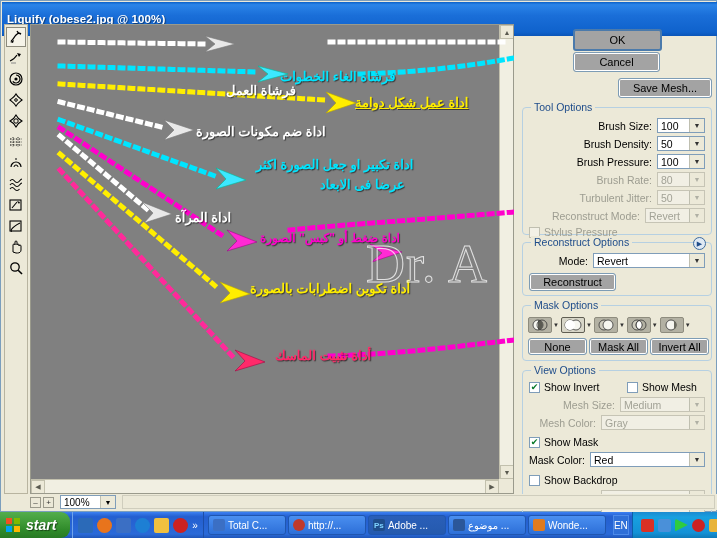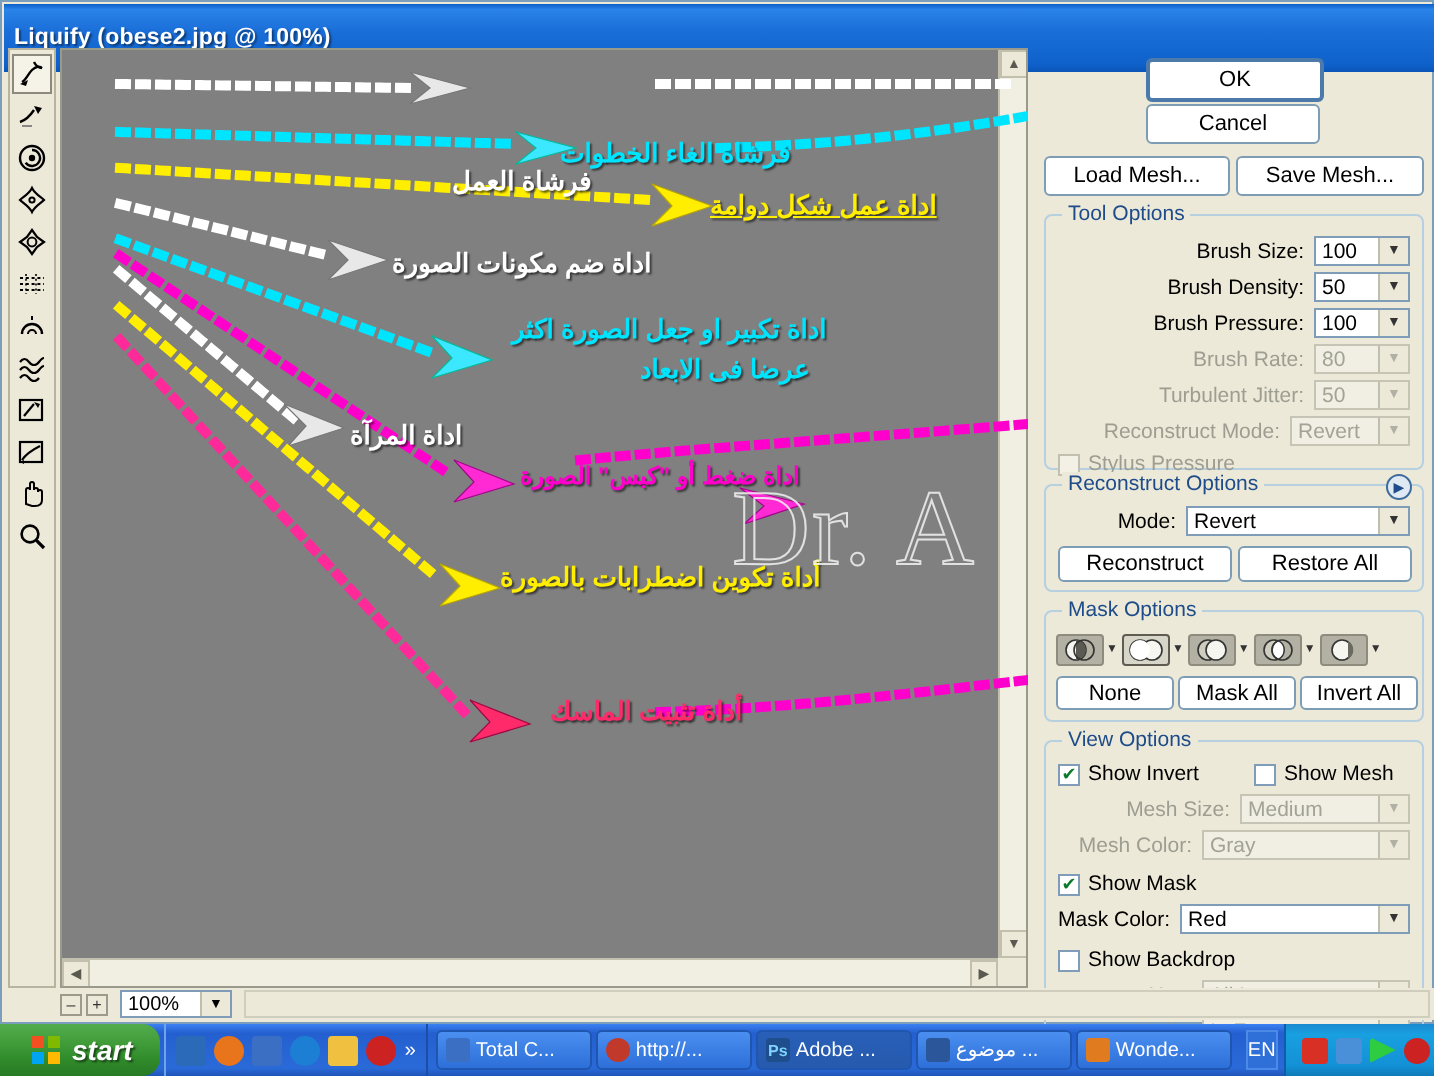--- a/index.html
+++ b/index.html
@@ -66,21 +66,21 @@
   .vscroll .sb-btn.top{position:absolute;top:0;left:0;}
   .vscroll .sb-btn.bot{position:absolute;bottom:0;left:0;}
   .hscroll .sb-btn.lef{position:absolute;left:0;top:0;}
   .hscroll .sb-btn.rig{position:absolute;right:0;top:0;}
   .sb-corner{position:absolute;right:0;bottom:0;width:14px;height:14px;background:#ece9d8;}
   
   #panel{
     position:absolute;left:517px;top:23px;width:196px;height:470px;
   }
   .btn{
-    background:#ffffff;border:1px solid #7d9cb5;border-radius:3px;
+    background:#a3a3a3;border:1px solid #7d9cb5;border-radius:3px;
     font-size:11px;color:#000;text-align:right;
     box-shadow:inset 0 0 0 1px #fff;
     cursor:default;font-family:"Liberation Sans",sans-serif;
     display:flex;align-items:center;justify-content:center;
   }
   .btn.def{border:2px solid #4b7aab;box-shadow:none;}
   .grp{
     position:absolute;border:1px solid #b6d0e2;border-radius:4px;
   }
   .grp > .lbl{
@@ -156,21 +156,21 @@
     flex:1;height:14px;background:#ece9d8;border:1px solid #cfcdbd;
     box-sizing:border-box;margin-left:6px;margin-right:2px;
   }
   
   #taskbar{
     position:absolute;left:0;bottom:0;width:717px;height:26px;
     background:linear-gradient(to bottom,#3c81f3 0%,#2f6fe0 9%,#245fd0 18%,#2a6ad8 85%,#1f55b8 100%);
     display:flex;align-items:center;
   }
   #startbtn{
-    height:26px;padding:0 14px 0 16px;
+    height:26px;padding:0 14px 0 6px;
     background:linear-gradient(to bottom,#53ad4c 0%,#3f9a38 40%,#2f8a2a 70%,#287a24 100%);
     border-top-right-radius:9px;border-bottom-right-radius:9px;
     display:flex;align-items:center;color:#fff;font-weight:bold;
     font-style:italic;font-size:14px;text-shadow:1px 1px 1px rgba(0,0,0,.5);
   }
   #quicklaunch{
     display:flex;align-items:center;height:26px;padding:0 3px;
     border-left:1px solid #6fa3ec;border-right:1px solid #1c4ea8;margin-left:2px;
   }
   .qli{width:15px;height:15px;margin:0 2px;border-radius:2px;}
@@ -344,21 +344,20 @@
     <div class="anno" style="left:220px;top:257px;color:#ffee00;">أداة تكوين اضطرابات بالصورة</div>
     <div class="anno" style="left:245px;top:324px;color:#ff2a6a;">أداة تثبيت الماسك</div>
   </div>
 
   <div id="watermark">Dr. A</div>
 
   <div id="panel">
 
     <div class="btn def" style="position:absolute;left:55px;top:5px;width:85px;height:18px;">OK</div>
     <div class="btn" style="position:absolute;left:55px;top:28px;width:85px;height:18px;">Cancel</div>
-    <div class="btn" style="position:absolute;left:4px;top:54px;width:91px;height:18px;">Load Mesh...</div>
     <div class="btn" style="position:absolute;left:100px;top:54px;width:92px;height:18px;">Save Mesh...</div>
 
     <div class="grp" style="left:4px;top:83px;width:188px;height:126px;">
       <span class="lbl">Tool Options</span>
 
       <div style="position:absolute;left:6px;top:10px;right:6px;">
         <div class="fr">
           <span class="flabel">Brush Size:</span>
           <div class="fld" style="width:48px;">
             <span class="val">100</span>
@@ -411,21 +410,20 @@
       <span class="lbl">Reconstruct Options</span>
       <div class="circlearrow" style="position:absolute;right:5px;top:-6px;">▶</div>
       <div class="fr" style="position:absolute;left:6px;top:10px;right:6px;">
         <span class="flabel">Mode:</span>
         <div class="fld" style="width:112px;">
           <span class="val">Revert</span>
           <span class="arrow">▼</span>
         </div>
       </div>
       <div class="btn" style="position:absolute;left:6px;top:30px;width:85px;height:16px;">Reconstruct</div>
-      <div class="btn" style="position:absolute;left:96px;top:30px;width:85px;height:16px;">Restore All</div>
     </div>
 
     <div class="grp" style="left:4px;top:281px;width:188px;height:54px;">
       <span class="lbl">Mask Options</span>
       <div style="position:absolute;left:5px;top:11px;display:flex;align-items:center;">
         <span class="maskicon">
           <svg width="18" height="12" viewBox="0 0 18 12">
               <circle cx="7" cy="6" r="5" fill="#f6f6f0" stroke="#333" stroke-width=".8"></circle>
               <path d="M7 1a5 5 0 0 1 0 10z" fill="#5a5a52"></path>
               <circle cx="11" cy="6" r="5" fill="none" stroke="#333" stroke-width=".8"></circle>

